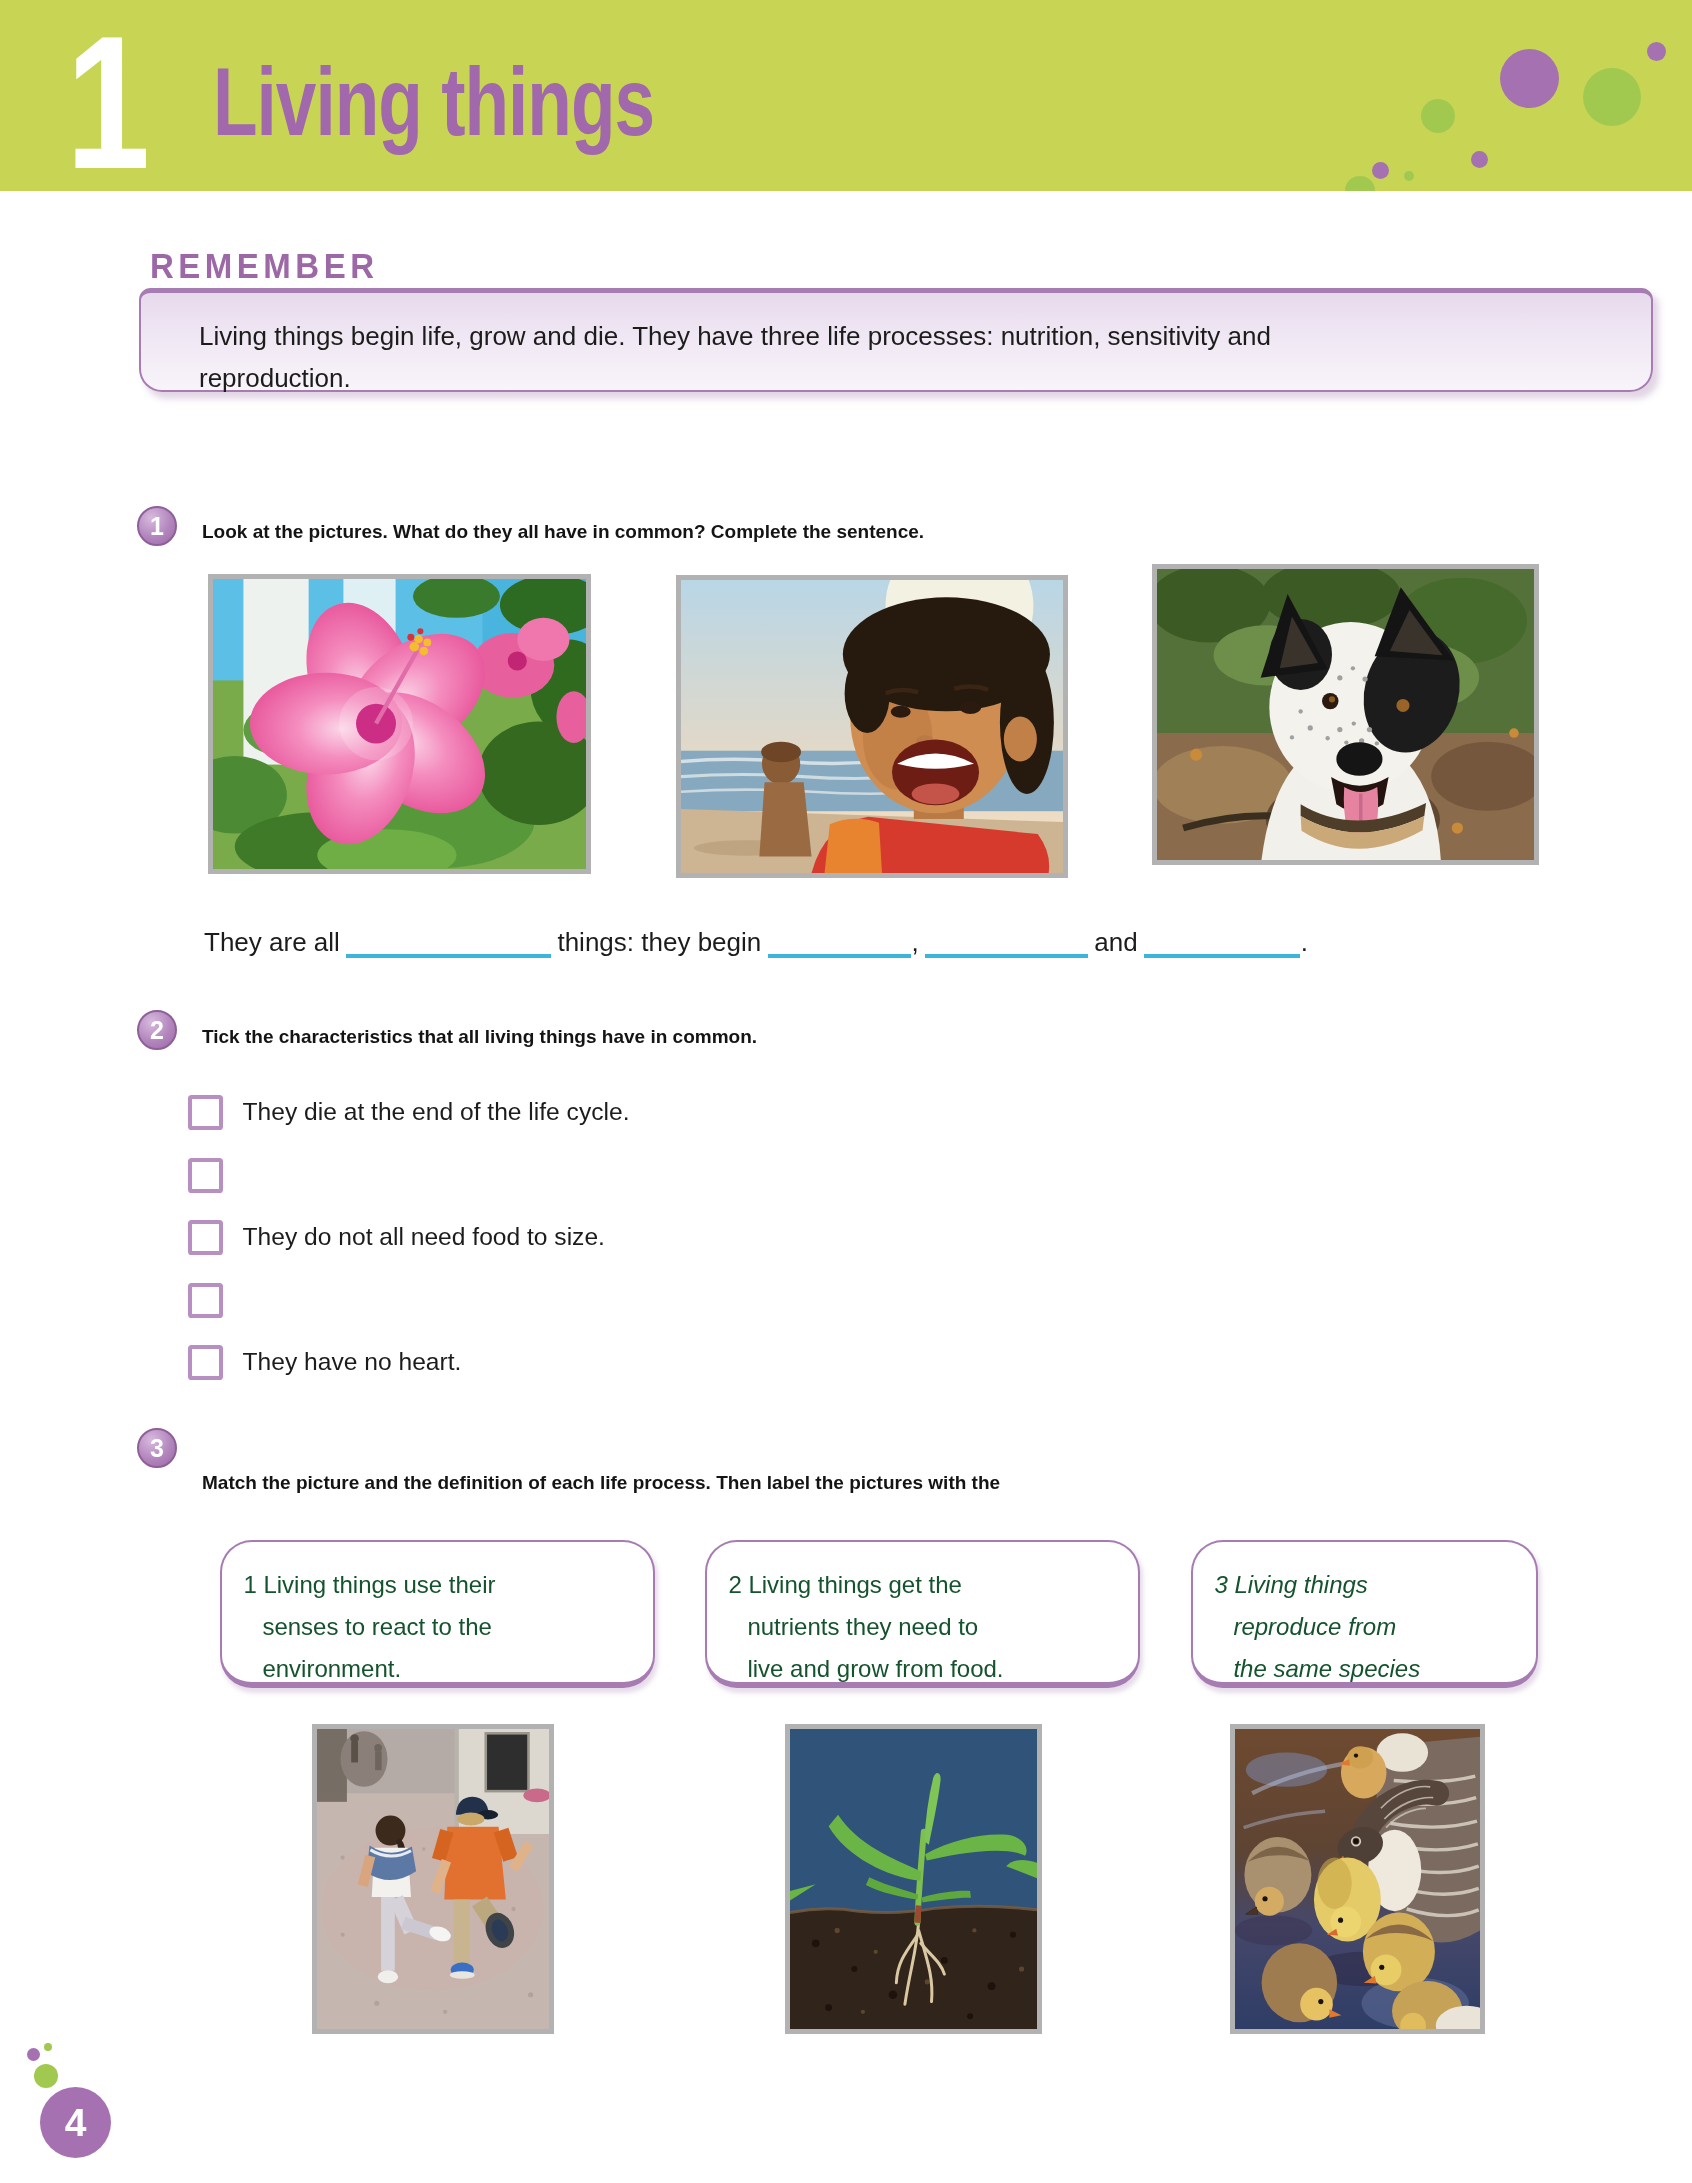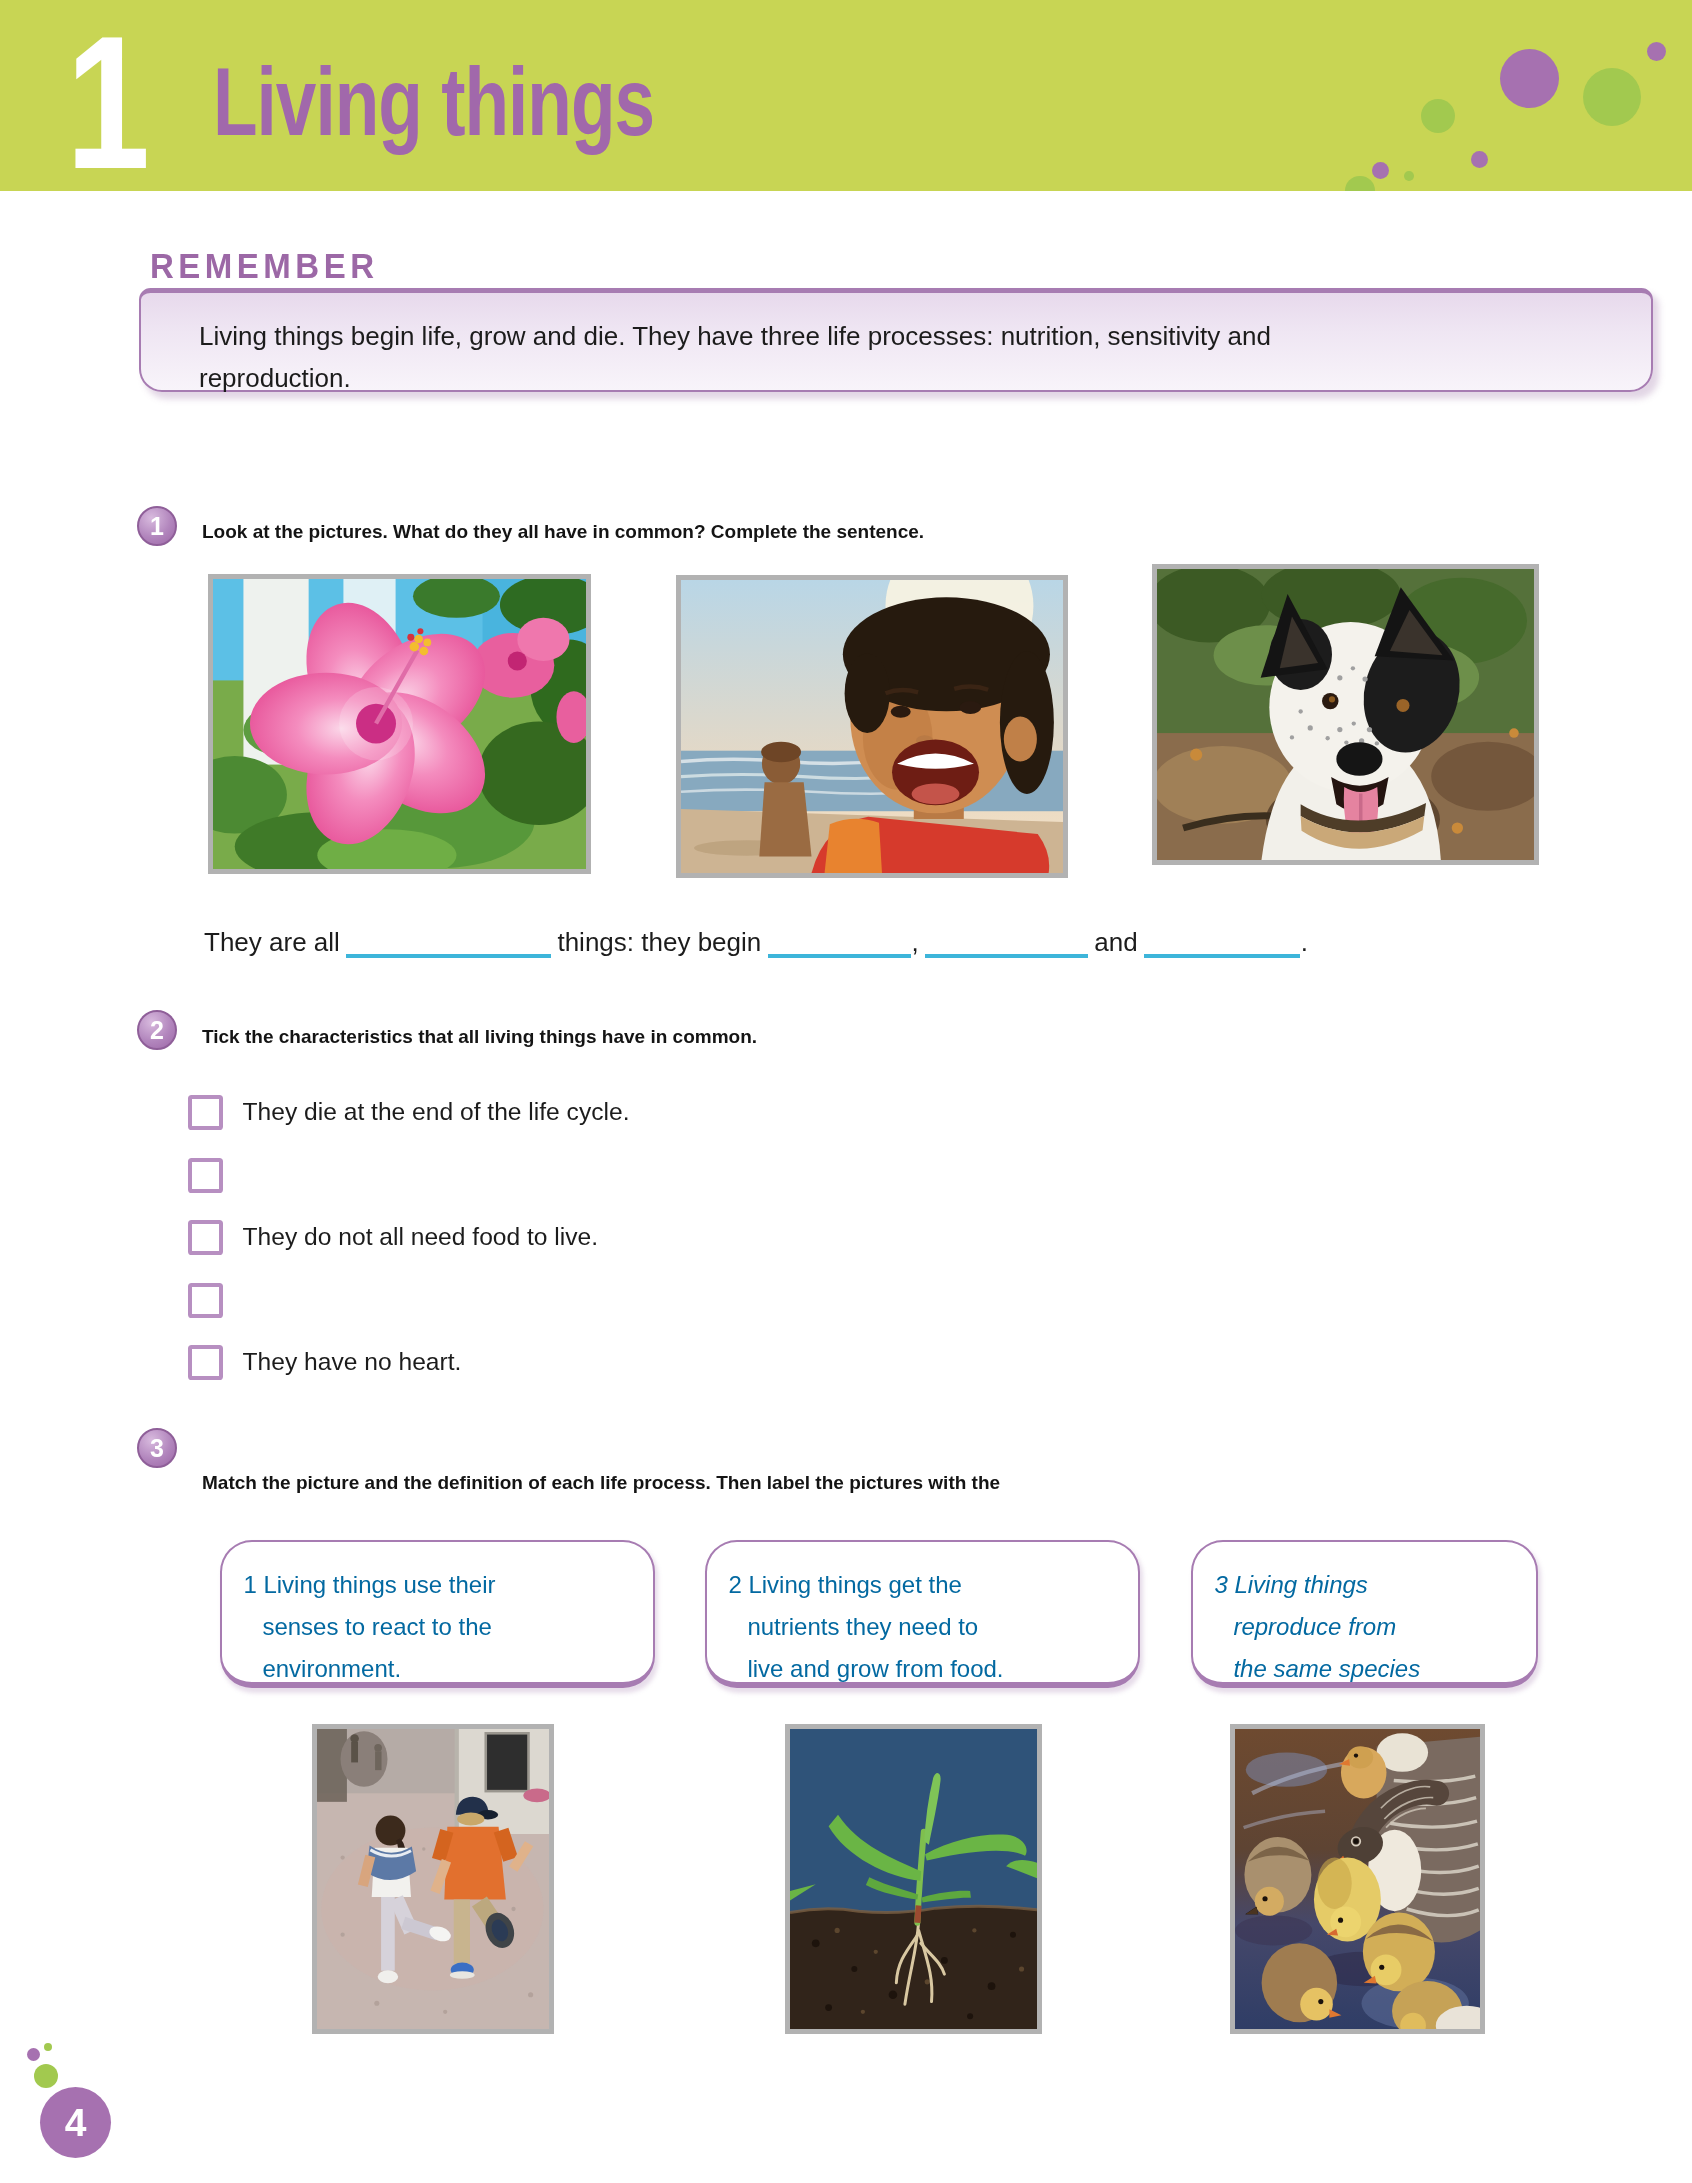--- a/index.html
+++ b/index.html
@@ -47,21 +47,21 @@
   .blank.w4{width:156px;margin-right:0.9px;}
 
   
   .check-row{position:absolute;left:188px;display:flex;align-items:center;height:38px;}
   .checkbox{width:27px;height:27px;border:4px solid #b78fc1;border-radius:3.6px;background:#fff;box-sizing:content-box;}
   .check-label{margin-left:19.6px;font-size:24.6px;color:#1c1c1c;white-space:nowrap;}
 
   
   .def-box{position:absolute;top:1540px;height:148px;box-sizing:border-box;background:#fff;
            border:2.7px solid #a77cb2;border-bottom-width:6.7px;border-radius:32px;
-           padding:22px 13.4px 0 21.4px;font-size:24px;line-height:42px;color:#0369a1;
+           padding:22px 13.4px 0 21.4px;font-size:24px;line-height:42px;color:#14532d;
            box-shadow:2.7px 4.5px 4.5px rgba(160,120,170,0.25);overflow:hidden;}
   .def-line{white-space:nowrap;}
   .def-line.indent{padding-left:19px;}
 
   
   .page-num{position:absolute;left:40px;top:2087px;width:71px;height:71px;border-radius:50%;
             background:#a671b0;color:#fff;font-weight:bold;font-size:39px;
             display:flex;align-items:center;justify-content:center;}
 </style>
 </head>
@@ -250,21 +250,21 @@
 
   <div class="check-row" style="top:1093px;">
     <span class="checkbox"></span>
     <span class="check-label">They die at the end of the life cycle.</span>
   </div>
   <div class="check-row" style="top:1156px;">
     <span class="checkbox"></span>
   </div>
   <div class="check-row" style="top:1218px;">
     <span class="checkbox"></span>
-    <span class="check-label">They do not all need food to live.</span>
+    <span class="check-label">They do not all need food to size.</span>
   </div>
   <div class="check-row" style="top:1281px;">
     <span class="checkbox"></span>
   </div>
   <div class="check-row" style="top:1343px;">
     <span class="checkbox"></span>
     <span class="check-label">They have no heart.</span>
   </div>
 
   <div class="badge" style="left:137px;top:1428px;">3</div>

